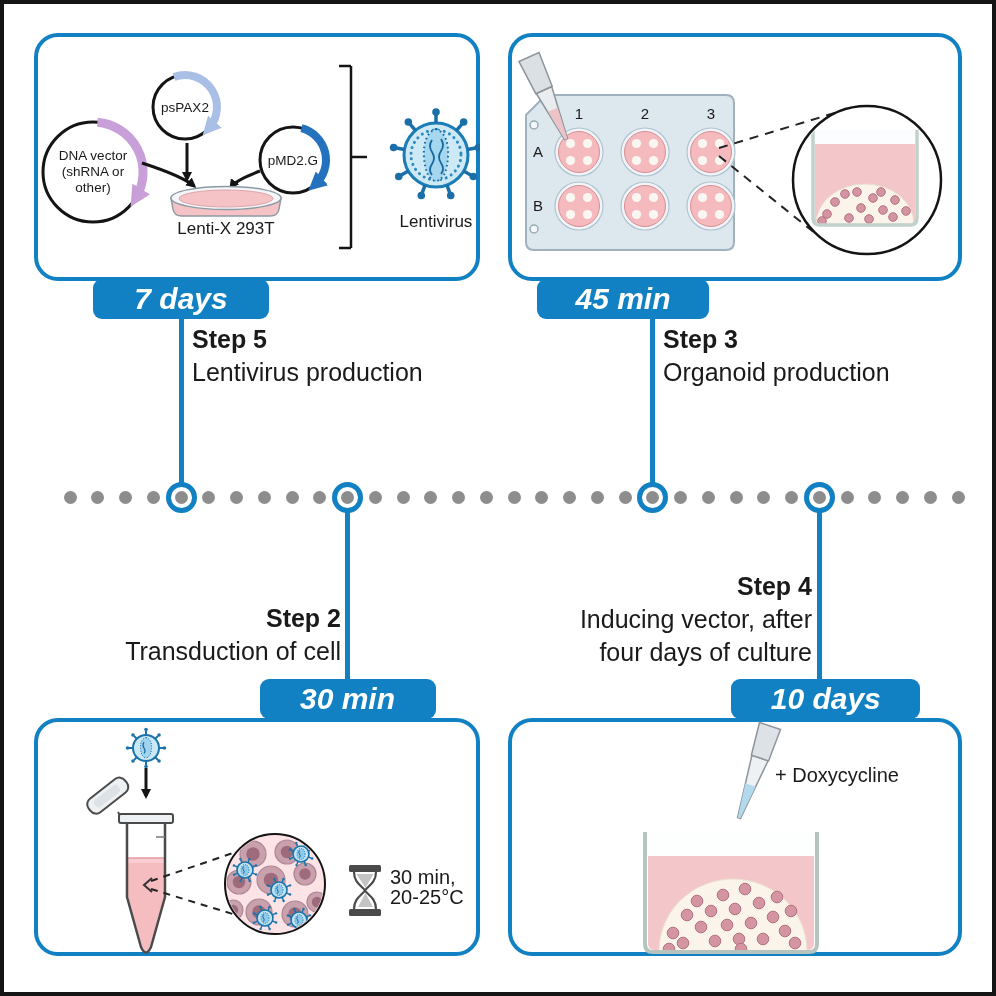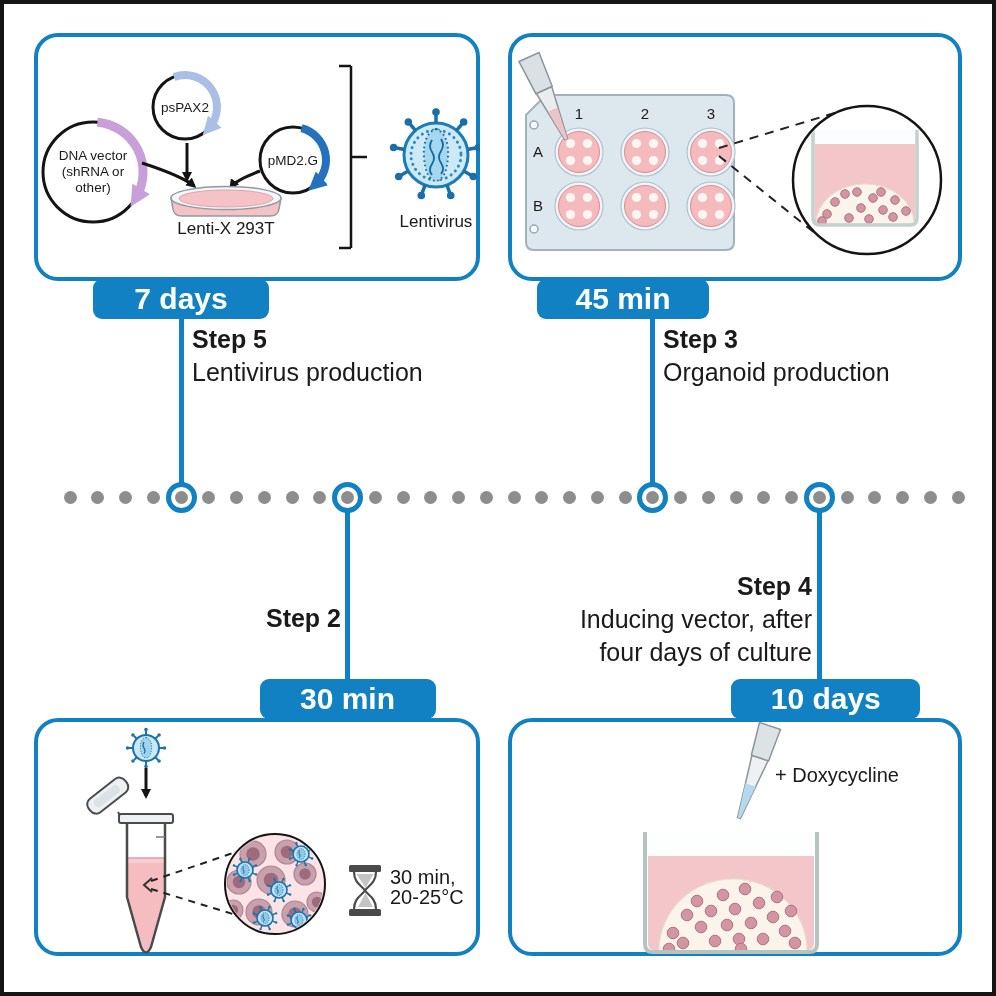--- a/index.html
+++ b/index.html
@@ -4,21 +4,21 @@
 <style>
   html,body{margin:0;padding:0;background:#fff;}
   .stage{position:relative;width:996px;height:996px;background:#ffffff;
          font-family:"Liberation Sans",sans-serif;color:#1a1a1a;overflow:hidden;}
   .frame{position:absolute;inset:0;border:4px solid #151515;pointer-events:none;z-index:60;}
   .panel{position:absolute;border:4px solid #1181c3;border-radius:24px;background:#fff;box-sizing:border-box;}
   .panel svg{position:absolute;left:-4px;top:-4px;}
   .panel text{fill:#1a1a1a;font-family:"Liberation Sans",sans-serif;}
   .plate-label{fill:#3f5d78;}
   .badge{position:absolute;height:40px;background:#1181c3;color:#fff;border-radius:9px;
-         font-weight:bold;font-size:30px;line-height:40px;text-align:center;z-index:30;}
+         font-weight:bold;font-size:30px;line-height:40px;text-align:center;z-index:30;font-style:italic;}
   .connector{position:absolute;width:5px;background:#1181c3;z-index:10;}
   .node{position:absolute;width:31px;height:31px;border:5px solid #1181c3;border-radius:50%;
         background:#fff;box-sizing:border-box;z-index:20;display:flex;align-items:center;justify-content:center;}
   .node .dot{position:static;}
   .dot{position:absolute;width:13px;height:13px;border-radius:50%;background:#8d8d8d;}
   .step{position:absolute;font-size:25px;line-height:33px;z-index:15;}
   .step .t{font-weight:bold;}
   .ta-r{text-align:right;}
 </style>
 </head>
@@ -522,20 +522,21 @@
   <div class="badge" style="left:537px;top:279px;width:172px;">45 min</div>
   <div class="badge" style="left:259.5px;top:679px;width:176px;">30 min</div>
   <div class="badge" style="left:731.25px;top:679px;width:189px;">10 days</div>
 
   <div class="step" style="left:192px;top:323px;">
     <div class="t">Step 5</div>
     <div>Lentivirus production</div>
   </div>
   <div class="step ta-r" style="right:655px;top:602px;">
     <div class="t">Step 2</div>
+    <div>Transduction of cell</div>
   </div>
   <div class="step" style="left:663px;top:323px;">
     <div class="t">Step 3</div>
     <div>Organoid production</div>
   </div>
   <div class="step ta-r" style="right:184px;top:570px;">
     <div class="t">Step 4</div>
     <div>Inducing vector, after</div>
     <div>four days of culture</div>
   </div>

